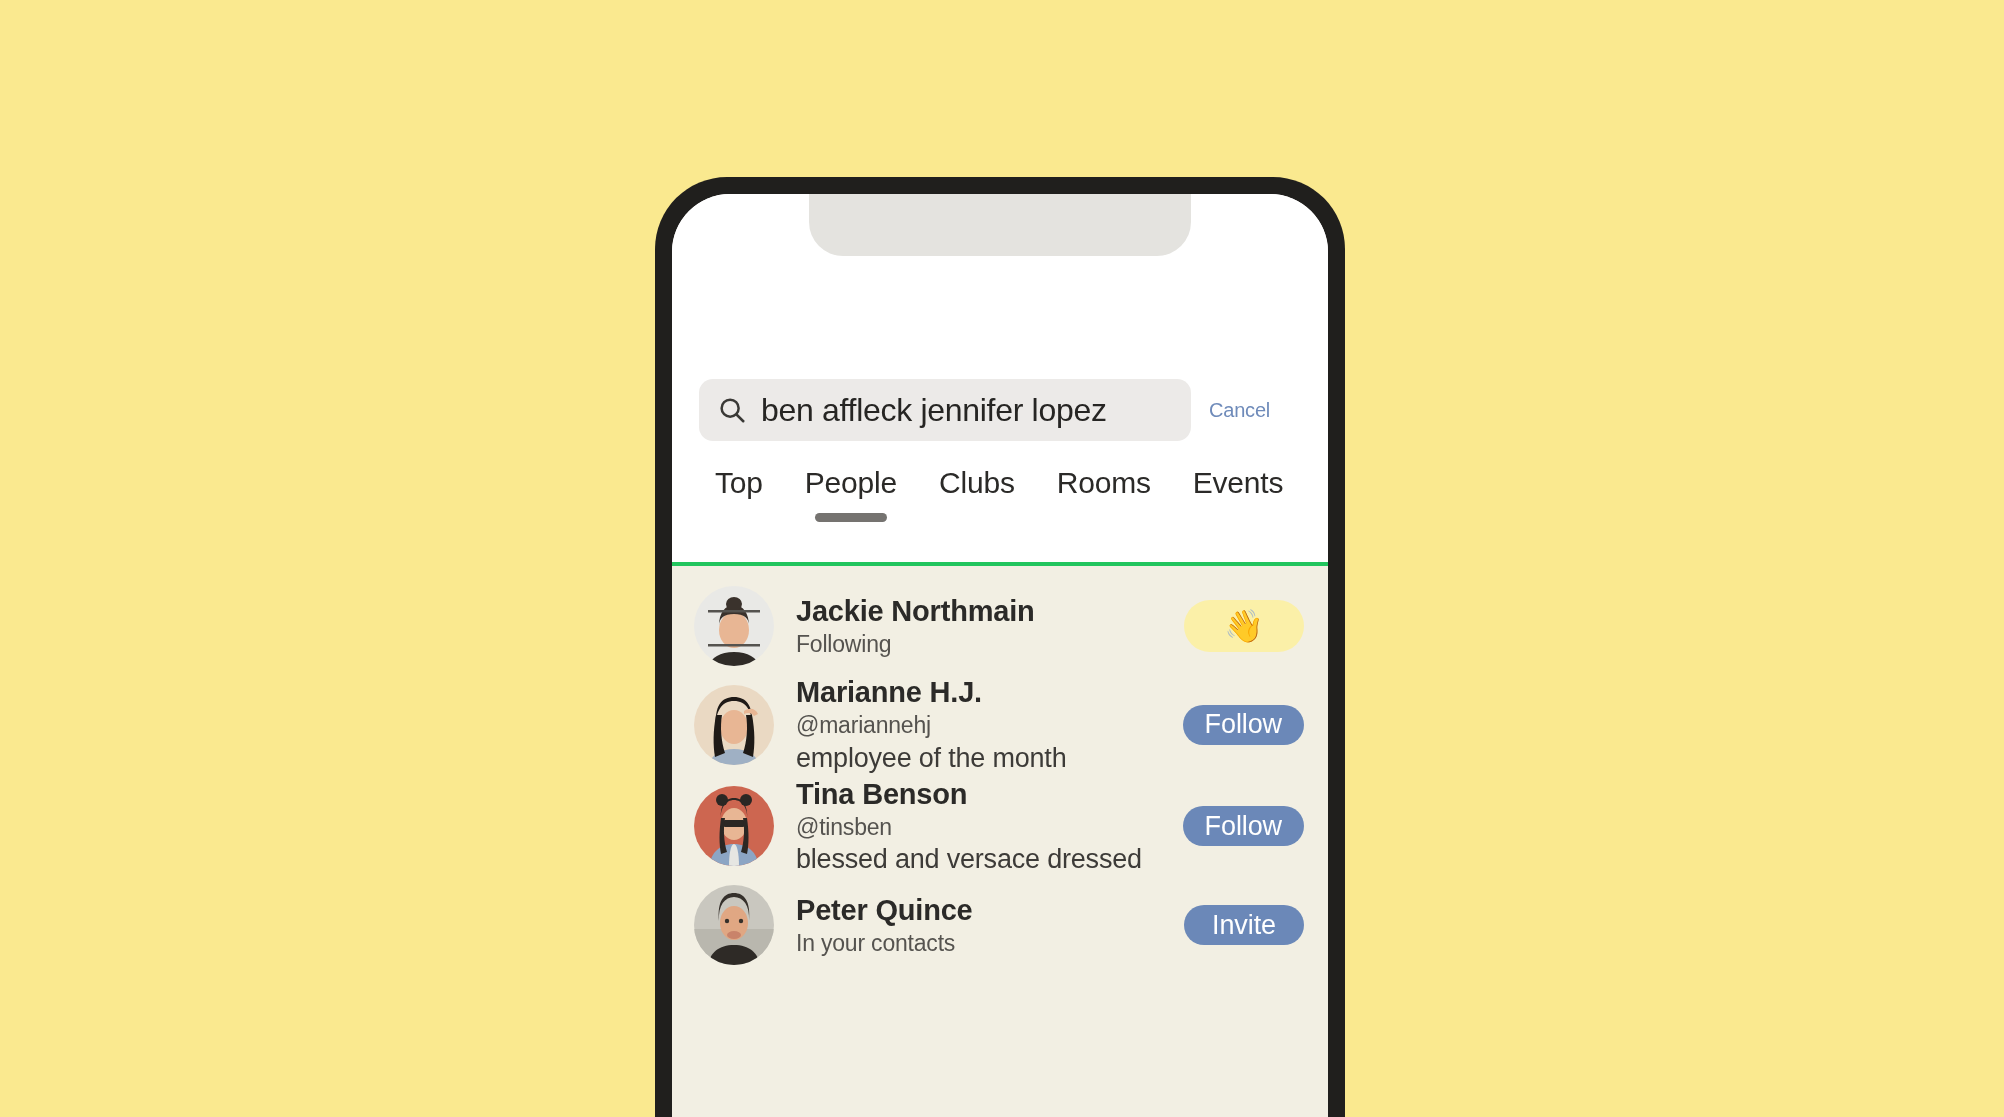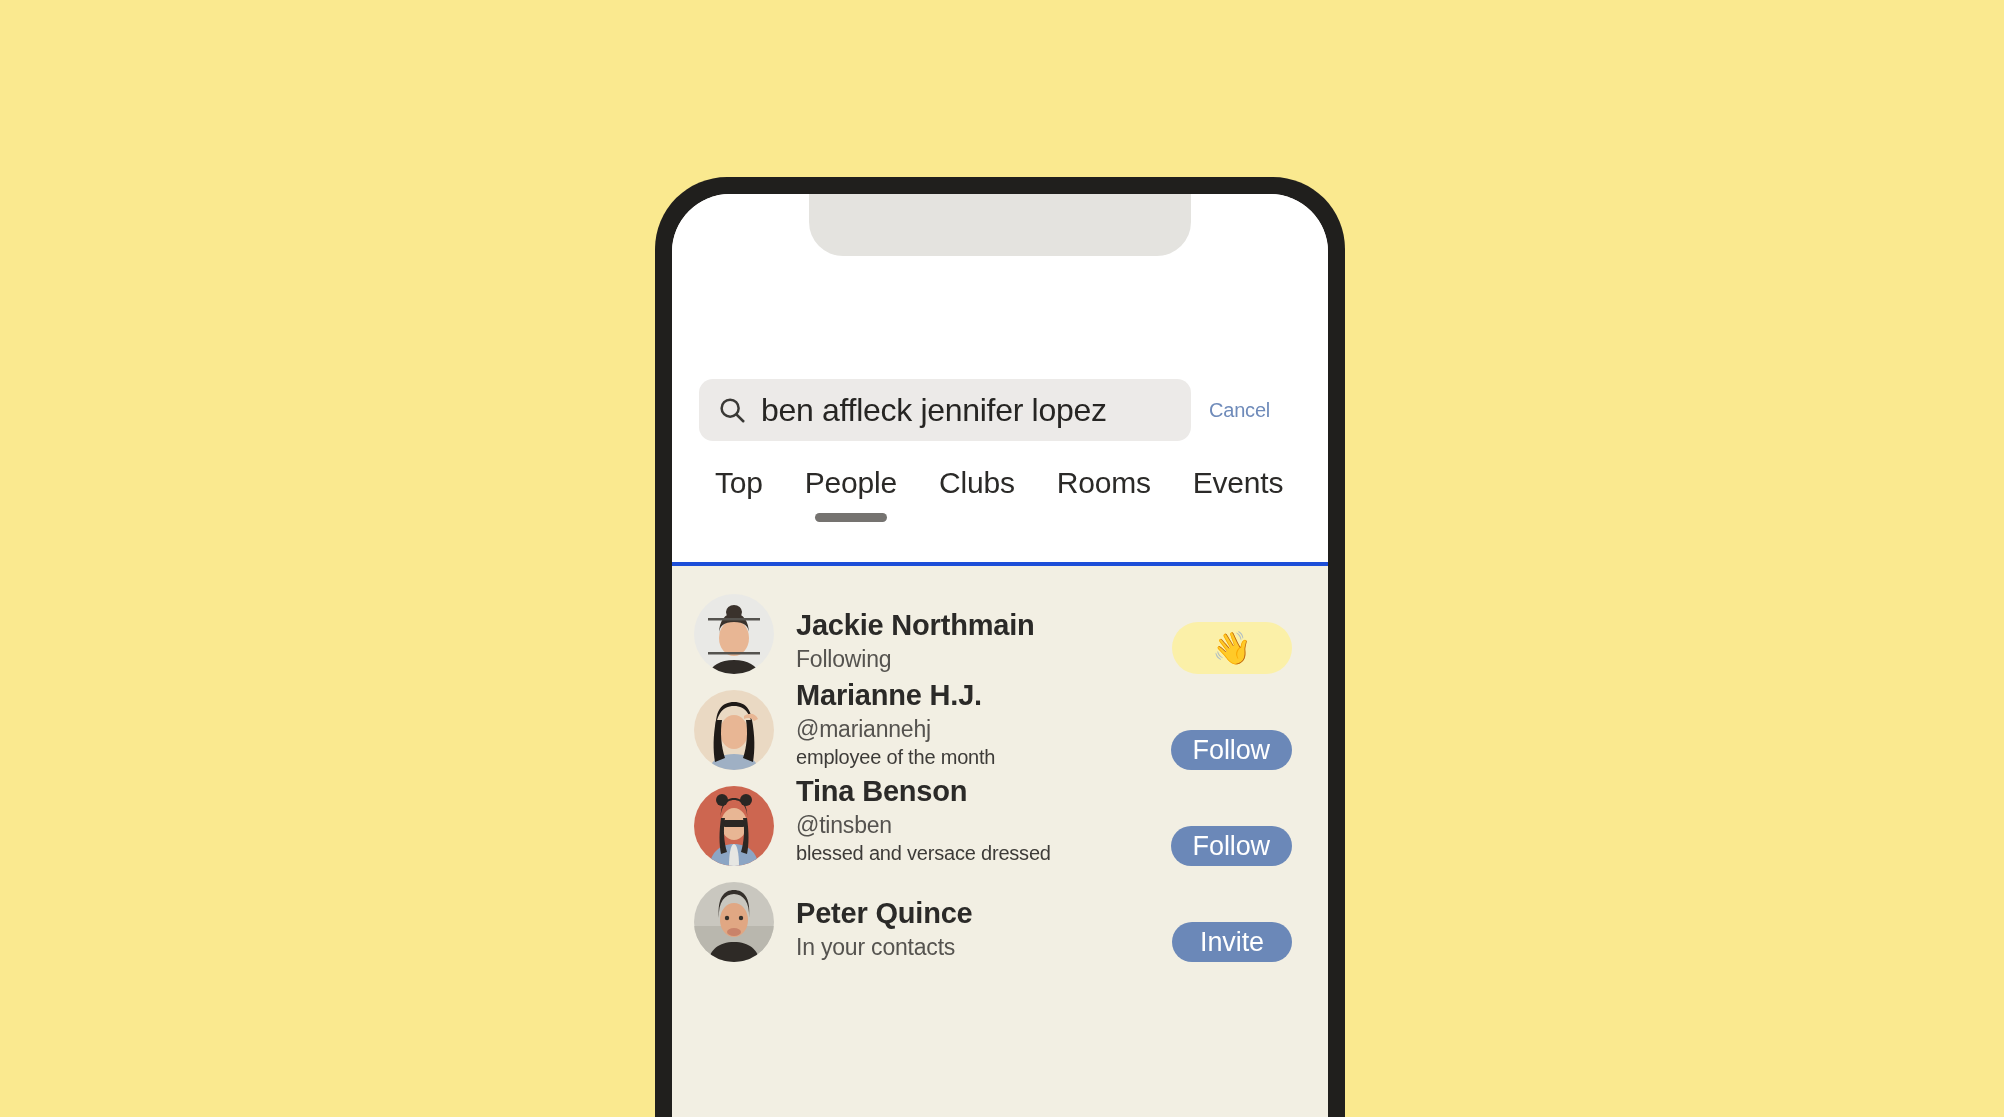--- a/index.html
+++ b/index.html
@@ -47,21 +47,21 @@
     background: #e4e3df;
     border-radius: 0 0 34px 34px;
   }
 
   
   #screen-header {
     position: absolute;
     top: 0; left: 0; right: 0;
     height: 372px;
     background: #ffffff;
-    border-bottom: 4px solid #1d4ed8;
+    border-bottom: 4px solid #22c55e;
     box-sizing: border-box;
   }
 
   
   #search-row {
     position: absolute;
     top: 185px;
     left: 27px;
     right: 16px;
     display: flex;
@@ -135,22 +135,22 @@
   #results-list {
     position: absolute;
     top: 372px;
     left: 0; right: 0; bottom: 0;
     background: #f2efe3;
     padding-top: 12px;
     box-sizing: border-box;
   }
   .result-row {
     display: flex;
-    align-items: flex-end;
-    padding: 0 36px 0 22px;
+    align-items: center;
+    padding: 0 24px 0 22px;
     min-height: 96px;
     cursor: pointer;
   }
   .avatar {
     flex: 0 0 auto;
     width: 80px;
     height: 80px;
     border-radius: 50%;
     overflow: hidden;
     position: relative;
@@ -168,21 +168,21 @@
     letter-spacing: -0.2px;
     line-height: 1.28;
   }
   .row-sub {
     font-size: 23px;
     color: #55534f;
     letter-spacing: -0.2px;
     line-height: 1.28;
   }
   .row-bio {
-    font-size: 20px;
+    font-size: 27px;
     color: #3d3b38;
     letter-spacing: -0.2px;
     line-height: 1.3;
   }
   .row-action {
     flex: 0 0 auto;
     margin-left: 14px;
   }
   .btn-pill {
     min-width: 120px;

